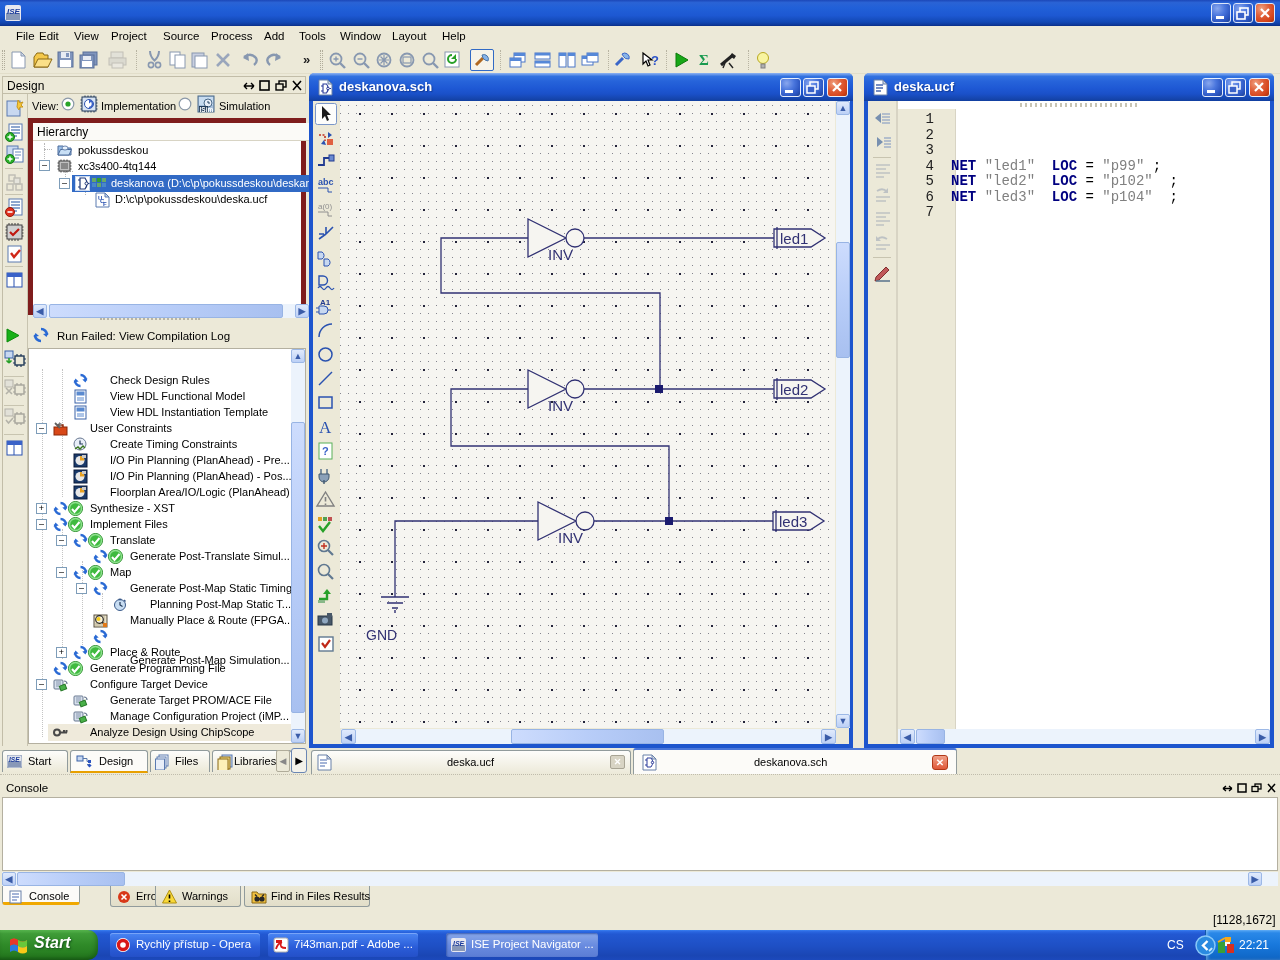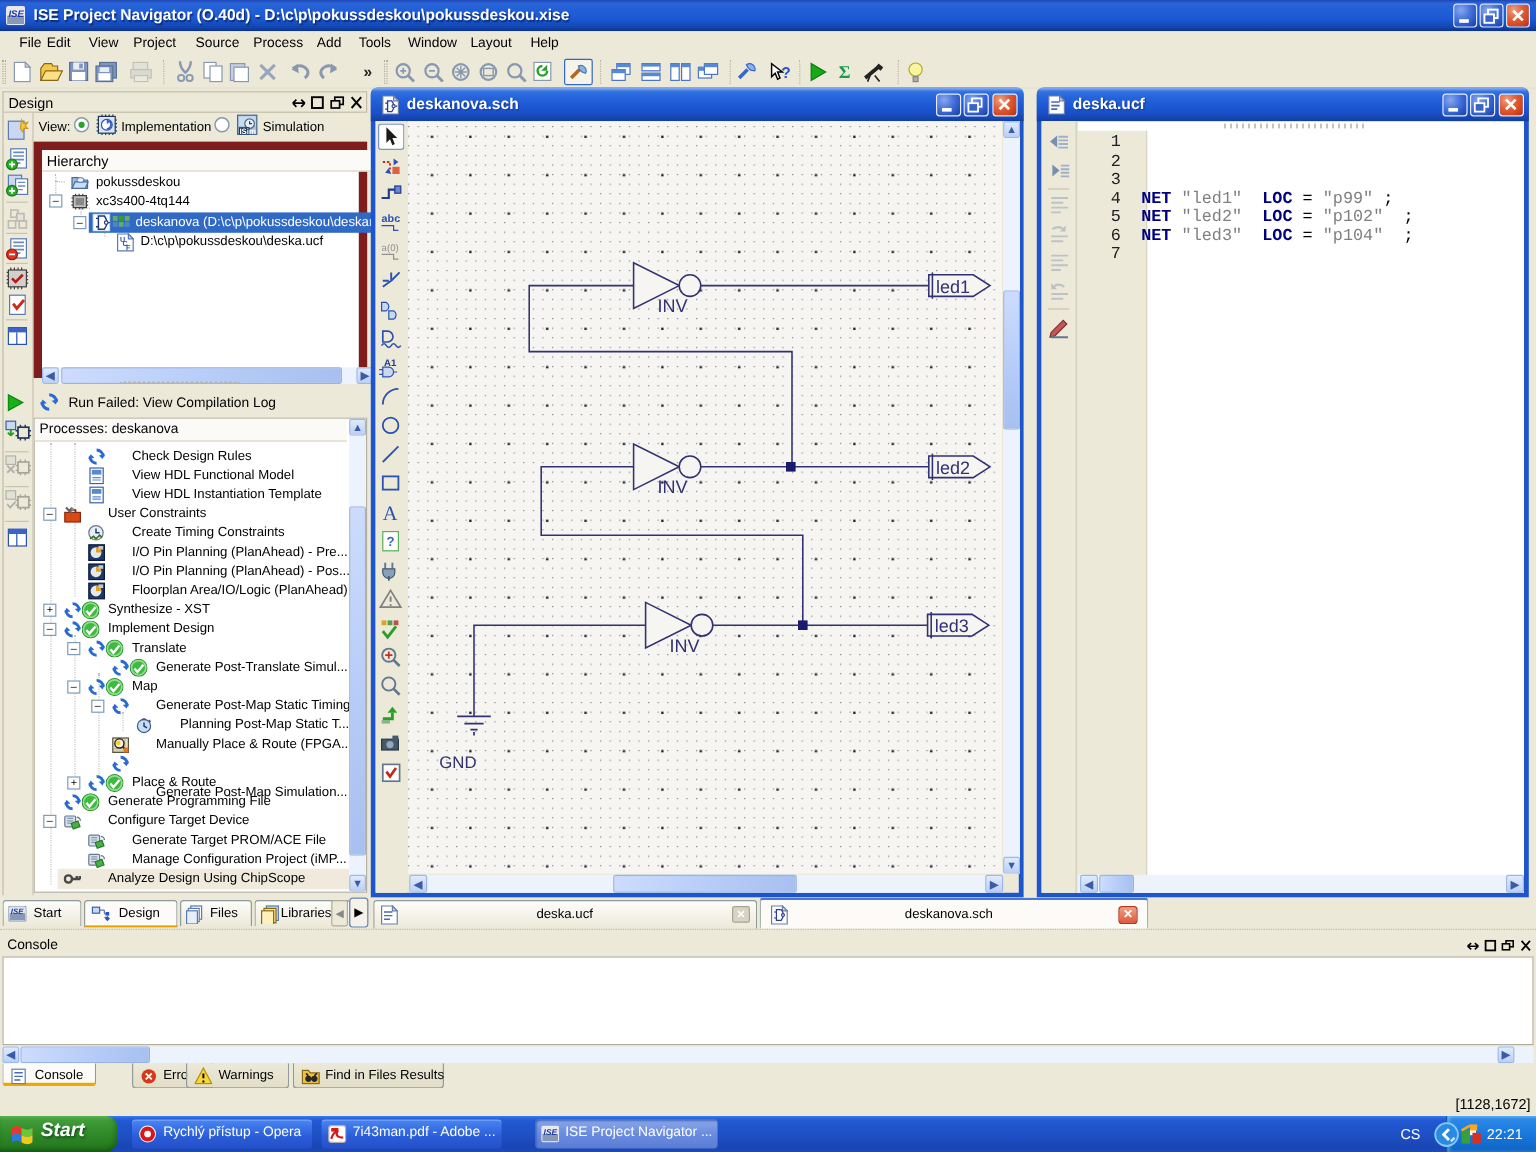--- a/index.html
+++ b/index.html
@@ -104,21 +104,20 @@
       </g>
 </defs>
 </svg>
 
 <div id="titlebar" class="abs">
 <svg style="left:5px;top:5px;" width="16" height="16">
       <rect x="0" y="0" width="16" height="16" rx="2" fill="#e8e8f0"></rect>
       <rect x="1" y="8" width="14" height="7" fill="#8898b8"></rect>
       <text x="2" y="9" font-size="8" font-style="italic" font-weight="bold" fill="#1c3c9c">ISE</text>
     </svg>
-<div class="ttext">ISE Project Navigator (O.40d) - D:\c\p\pokussdeskou\pokussdeskou.xise</div>
 <div class="winbtn btnblue" style="left:1211px;">
       <svg width="18" height="18">
         <rect x="4" y="12" width="8" height="3" fill="#fff"></rect>
       </svg>
     </div>
 <div class="winbtn btnblue" style="left:1233px;">
       <svg width="18" height="18">
         <rect x="6" y="4" width="8" height="7" fill="none" stroke="#fff" stroke-width="1.6"></rect>
         <rect x="3" y="8" width="8" height="7" fill="#3a62c8" stroke="#fff" stroke-width="1.6"></rect>
       </svg>
@@ -365,21 +364,21 @@
  <svg style="left:197px;top:19px;" width="18" height="18">
       <rect x="1" y="1" width="16" height="16" fill="#a8c0dc" stroke="#486888"></rect>
       <rect x="2" y="2" width="14" height="8" fill="#c8dcf0"></rect>
       <circle cx="11" cy="8" r="4" fill="#e8eef8" stroke="#486888"></circle>
       <path d="M11 6 v2 h2" stroke="#204060" fill="none"></path>
       <rect x="2" y="11" width="9" height="6" fill="#203a58"></rect>
       <text x="2.5" y="16.5" font-size="6.5" fill="#fff" font-weight="bold">ISim</text>
     </svg>
  <div class="abs" style="left:219px;top:24px;font-size:11px;">Simulation</div>
 
- <div class="abs" style="left:28px;top:42px;width:278px;height:197px;background:#fff;border:7px solid #7f1d1d;">
+ <div class="abs" style="left:28px;top:42px;width:278px;height:197px;background:#fff;border:5px solid #7f1d1d;">
    <div class="abs" style="left:0;top:0;width:276px;height:18px;background:#fbfaf7;border-bottom:1px solid #d8d4c4;font-size:12px;padding:2px 4px;">Hierarchy</div>
 
    <div class="abs" style="left:11px;top:20px;width:1px;height:16px;border-left:1px dotted #b8b8b8;"></div>
    <div class="abs" style="left:11px;top:26px;width:8px;height:1px;border-top:1px dotted #b8b8b8;"></div>
    <div class="abs" style="left:32px;top:48px;width:8px;height:1px;border-top:1px dotted #b8b8b8;"></div>
    <div class="abs" style="left:32px;top:42px;width:1px;height:16px;border-left:1px dotted #b8b8b8;"></div>
    <div class="abs" style="left:52px;top:64px;width:8px;height:1px;border-top:1px dotted #b8b8b8;"></div>
    <div class="abs" style="left:52px;top:60px;width:1px;height:12px;border-left:1px dotted #b8b8b8;"></div>
 
    <svg style="left:24px;top:20px;" width="15" height="13">
@@ -437,21 +436,20 @@
     </svg>
  <svg style="left:33px;top:251px;" width="16" height="16">
       <path d="M8 2 a6 6 0 0 1 6 6" fill="none" stroke="#2a6ad4" stroke-width="2.6"></path>
       <path d="M15.5 6 l-2 4 l-3.5 -3z" fill="#2a6ad4"></path>
       <path d="M8 14 a6 6 0 0 1 -6 -6" fill="none" stroke="#2a6ad4" stroke-width="2.6"></path>
       <path d="M0.5 10 l2 -4 l3.5 3z" fill="#2a6ad4"></path>
     </svg>
  <div class="abs" style="left:57px;top:254px;font-size:11.5px;">Run Failed: View Compilation Log</div>
 
  <div class="abs" style="left:28px;top:272px;width:278px;height:396px;background:#fff;border:1px solid #b4b0a0;">
-   <div class="abs" style="left:0;top:0;width:260px;height:19px;background:#fbfaf7;border-bottom:1px solid #d8d4c4;font-size:11.5px;padding:3px 4px;">Processes: deskanova</div>
    <div id="proctree" class="abs" style="left:0;top:20px;width:262px;height:375px;overflow:hidden;">
 <div class="abs" style="left:13px;top:0;width:1px;height:368px;border-left:1px dotted #c4c4c4;"></div>
 <div class="abs" style="left:33px;top:0;width:1px;height:128px;border-left:1px dotted #c4c4c4;"></div>
 <div class="abs" style="left:33px;top:160px;width:1px;height:130px;border-left:1px dotted #c4c4c4;"></div>
 <div class="abs" style="left:53px;top:192px;width:1px;height:84px;border-left:1px dotted #c4c4c4;"></div>
 <div class="abs" style="left:73px;top:224px;width:1px;height:16px;border-left:1px dotted #c4c4c4;"></div>
 <svg style="left:44px;top:4px;" width="15" height="15">
           <use href="#i-refresh"></use>
         </svg>
 <div class="treerow" style="left:81px;top:5px;">Check Design Rules</div>
@@ -492,21 +490,21 @@
           <use href="#i-check"></use>
         </svg>
 <div class="treerow" style="left:61px;top:133px;">Synthesize - XST</div>
 <div class="expbox" style="left:7px;top:150px;">–</div>
 <svg style="left:24px;top:148px;" width="15" height="15">
           <use href="#i-refresh"></use>
         </svg>
 <svg style="left:39px;top:148px;" width="15" height="15">
           <use href="#i-check"></use>
         </svg>
-<div class="treerow" style="left:61px;top:149px;">Implement Design</div>
+<div class="treerow" style="left:61px;top:149px;">Implement Files</div>
 <div class="expbox" style="left:27px;top:166px;">–</div>
 <svg style="left:44px;top:164px;" width="15" height="15">
           <use href="#i-refresh"></use>
         </svg>
 <svg style="left:59px;top:164px;" width="15" height="15">
           <use href="#i-check"></use>
         </svg>
 <div class="treerow" style="left:81px;top:165px;">Translate</div>
 <svg style="left:64px;top:180px;" width="15" height="15">
           <use href="#i-refresh"></use>

